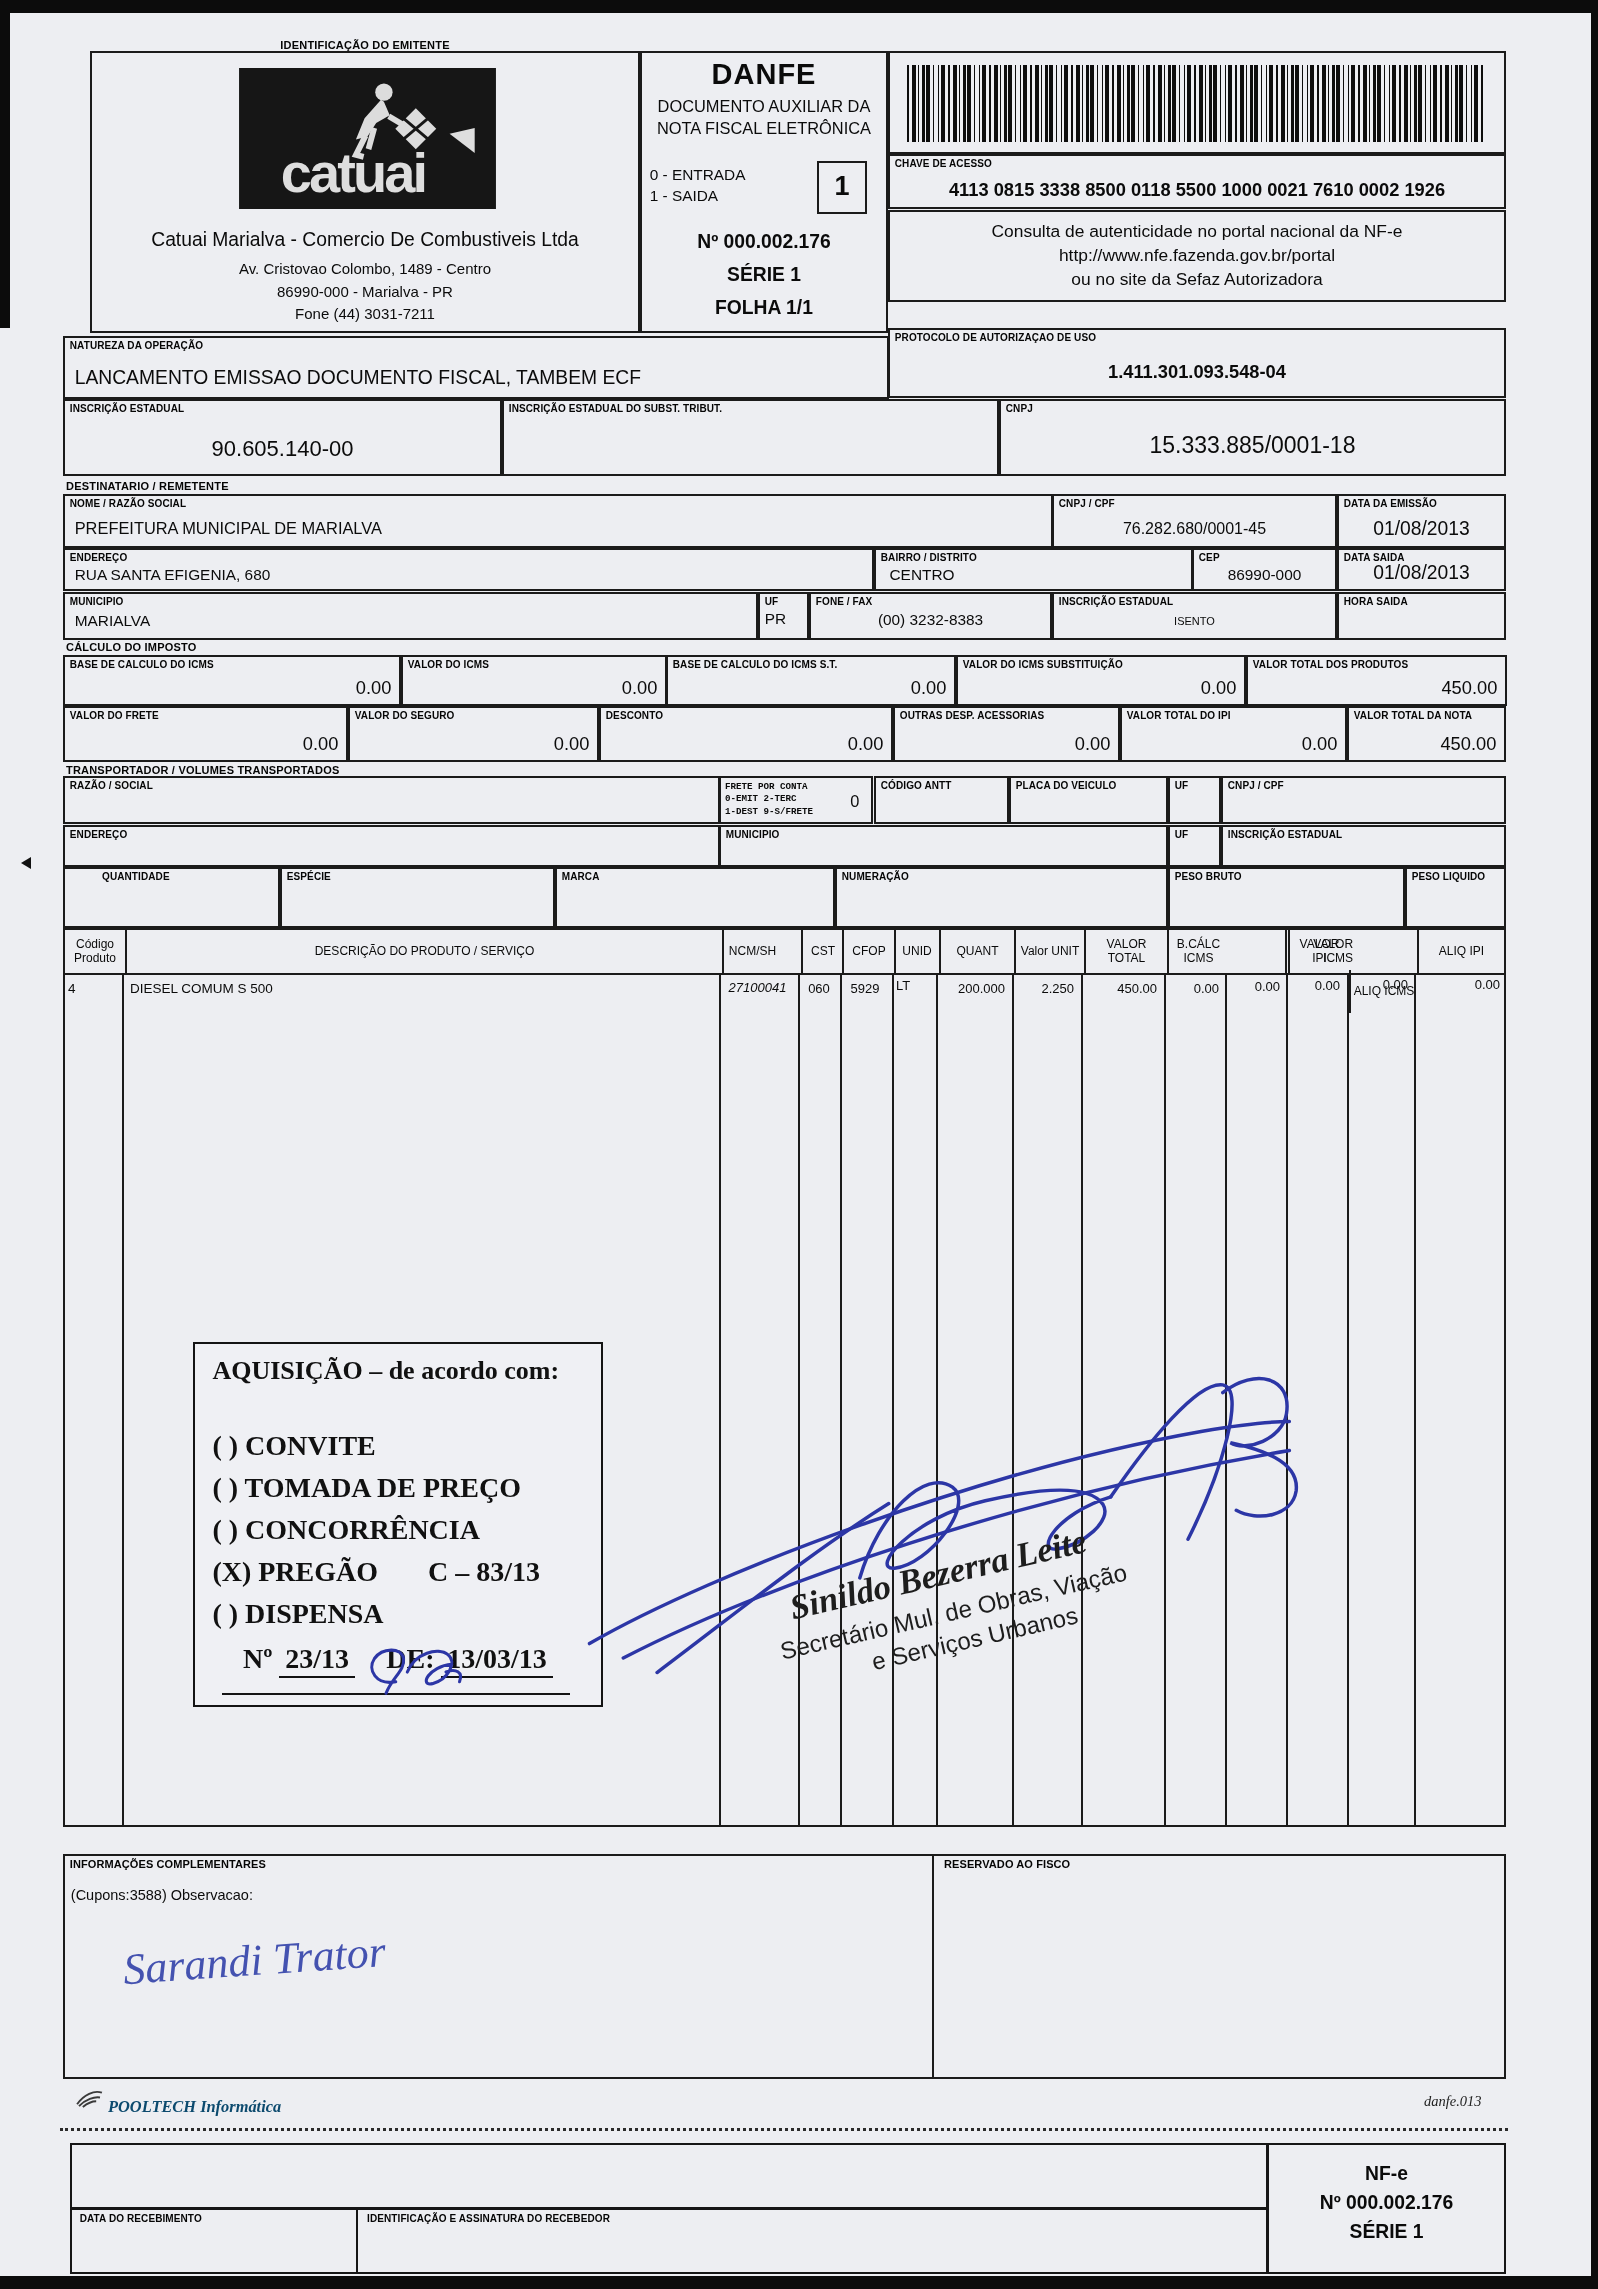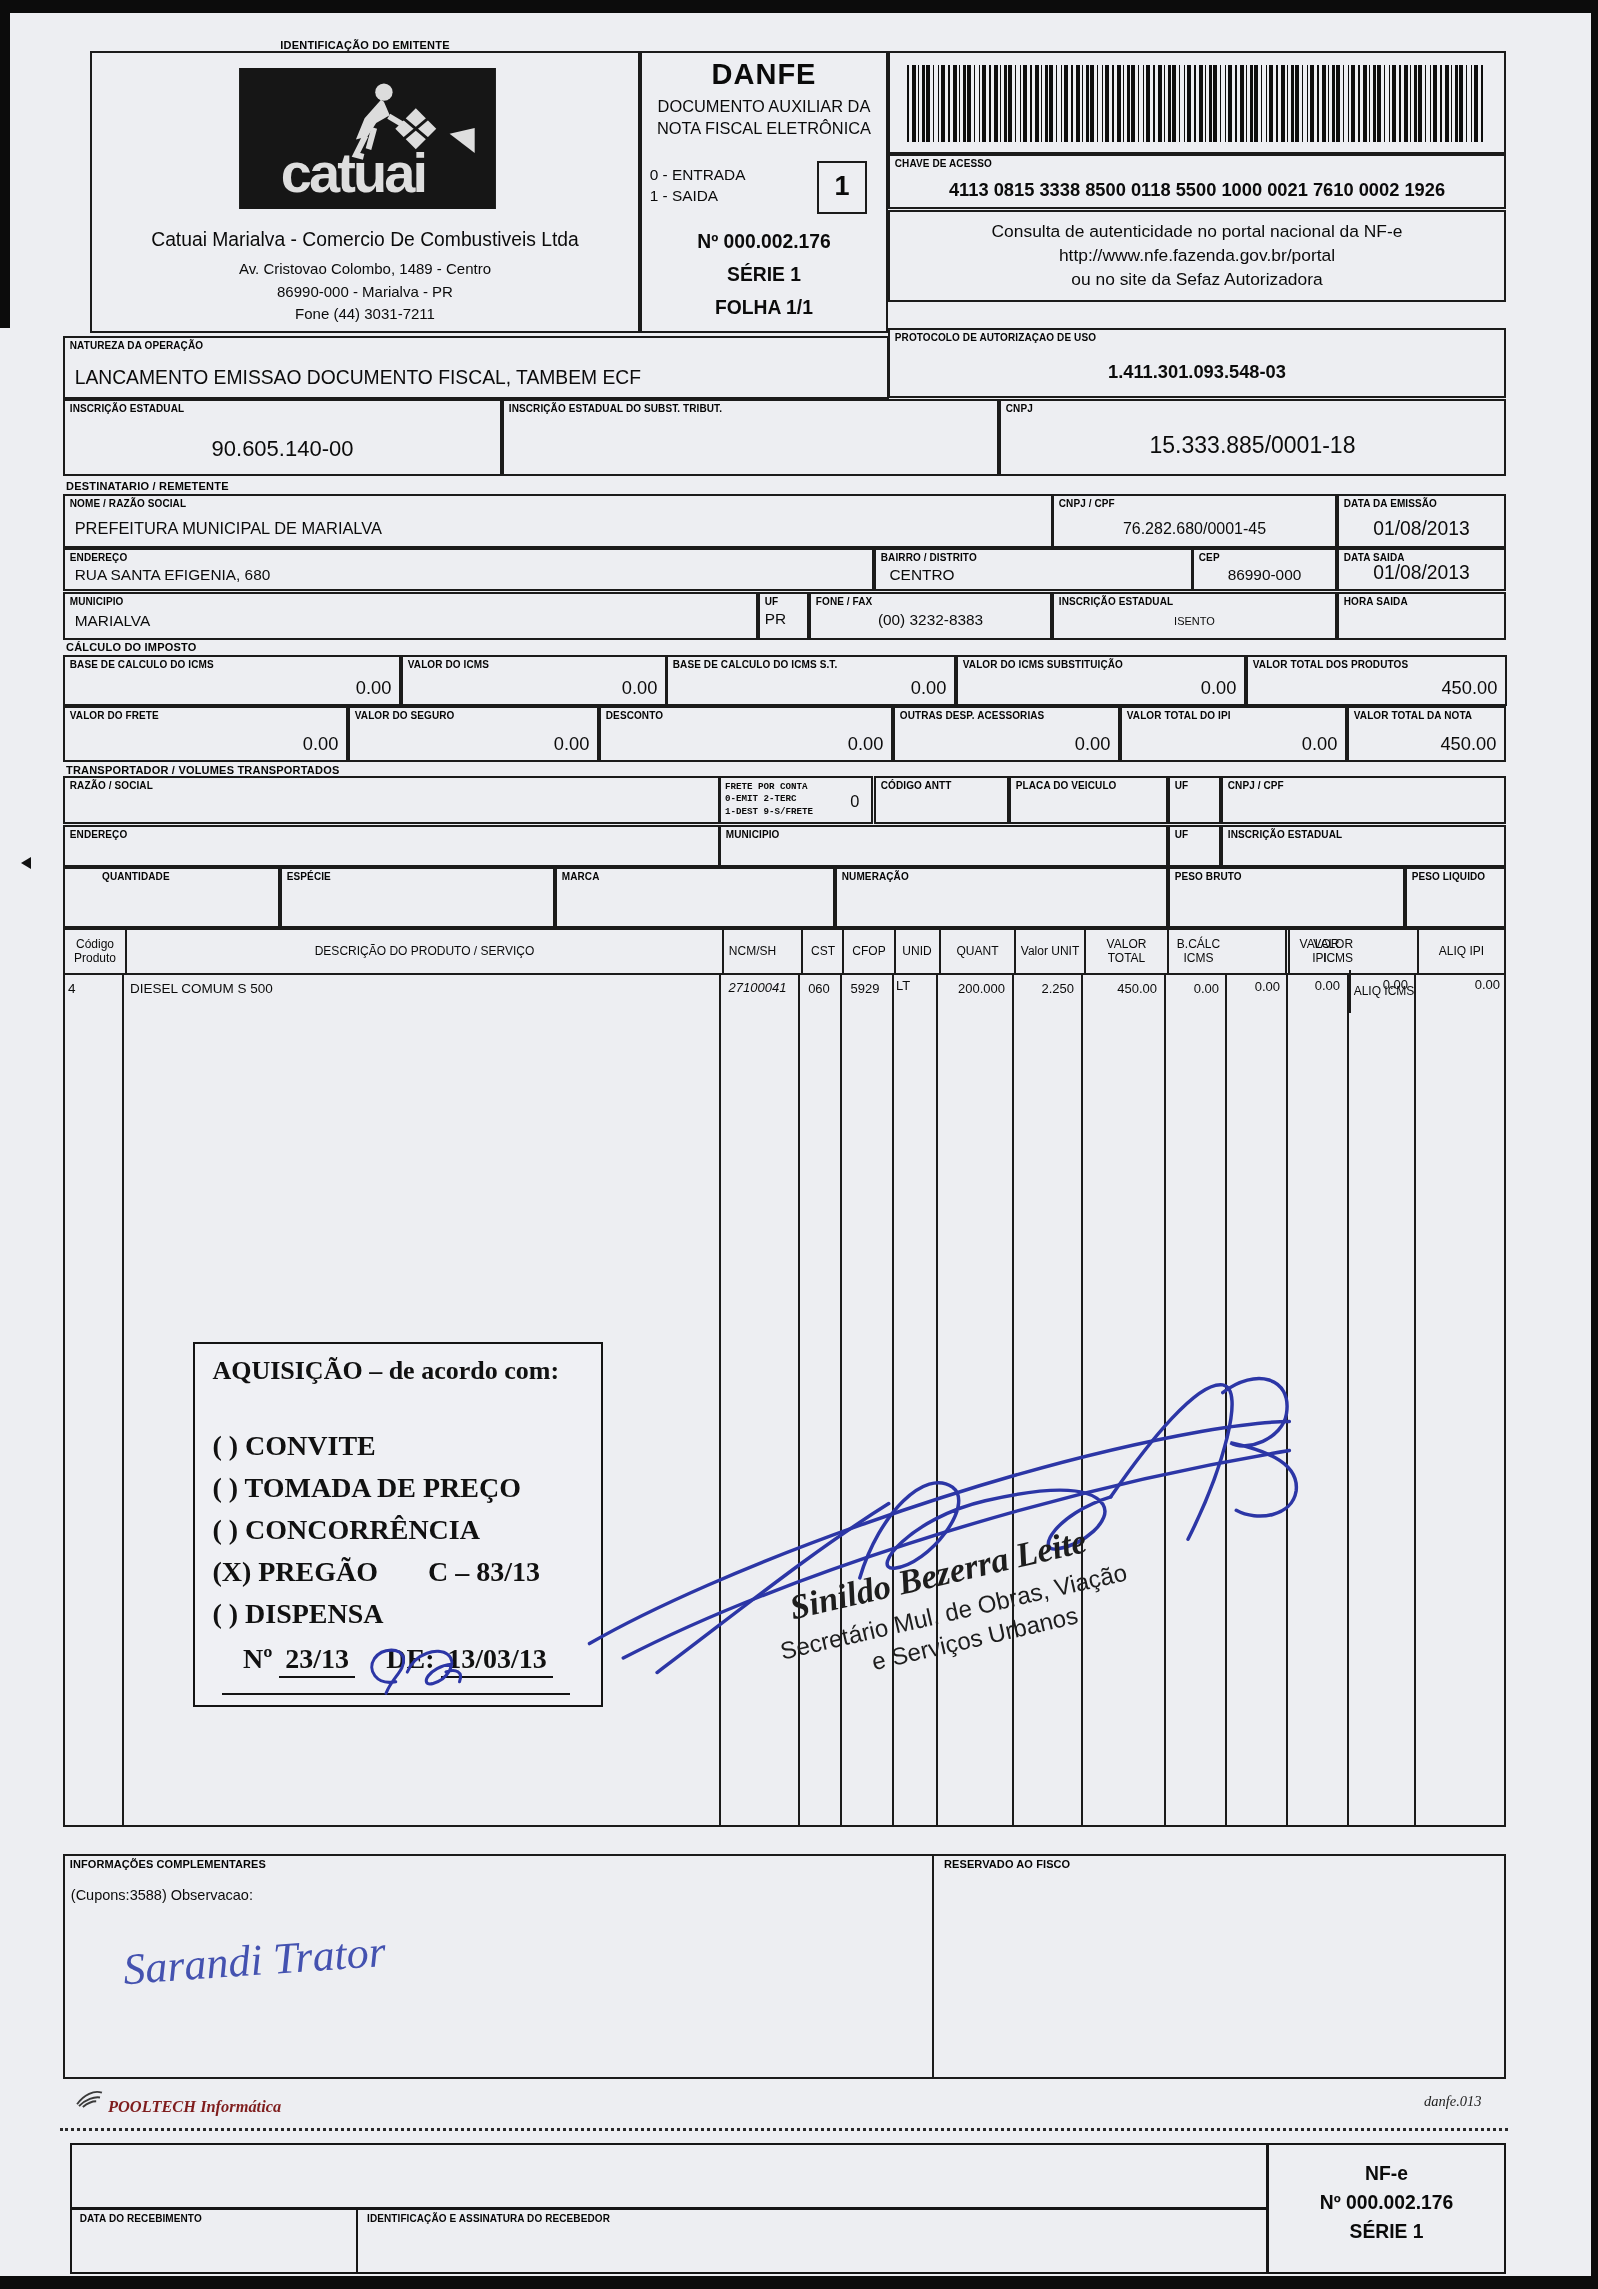--- a/index.html
+++ b/index.html
@@ -79,21 +79,21 @@
     <div class="val" style="top:33px;left:0;right:0;text-align:center;font-size:17.4px;">http://www.nfe.fazenda.gov.br/portal</div>
     <div class="val" style="top:57px;left:0;right:0;text-align:center;font-size:17.4px;">ou no site da Sefaz Autorizadora</div>
   </div>
 
   <div class="cell" style="left:63px;top:336px;width:826px;height:63px;">
     <span class="lbl">NATUREZA DA OPERAÇÃO</span>
     <div class="val" style="top:29px;left:9.7px;font-size:19.3px;">LANCAMENTO EMISSAO DOCUMENTO FISCAL, TAMBEM ECF</div>
   </div>
   <div class="cell" style="left:888px;top:328px;width:618px;height:70px;">
     <span class="lbl">PROTOCOLO DE AUTORIZAÇAO DE USO</span>
-    <div class="val" style="top:31px;left:0;right:0;text-align:center;font-size:18.3px;font-weight:bold;">1.411.301.093.548-03</div>
+    <div class="val" style="top:31px;left:0;right:0;text-align:center;font-size:18.3px;font-weight:bold;">1.411.301.093.548-04</div>
   </div>
 
   <div class="cell" style="left:63px;top:399px;width:439px;height:77px;">
     <span class="lbl">INSCRIÇÃO ESTADUAL</span>
     <div class="val" style="top:35px;left:0;right:0;text-align:center;font-size:22px;">90.605.140-00</div>
   </div>
   <div class="cell" style="left:502px;top:399px;width:497px;height:77px;">
     <span class="lbl">INSCRIÇÃO ESTADUAL DO SUBST. TRIBUT.</span>
   </div>
   <div class="cell" style="left:999px;top:399px;width:507px;height:77px;">
@@ -349,21 +349,21 @@
     <span class="lbl" style="font-size:11px;">INFORMAÇÕES COMPLEMENTARES</span>
     <div class="val" style="top:31px;left:5.8px;font-size:14.5px;">(Cupons:3588) Observacao:</div>
     <div class="hand" style="position:absolute;top:79px;left:58px;font-size:44px;color:#4452b0;transform:rotate(-4deg);">Sarandi Trator</div>
     <div style="position:absolute;top:0;bottom:0;left:867px;width:2.4px;background:#1b1b1b;"></div>
     <span class="lbl" style="left:879px;font-size:11px;">RESERVADO AO FISCO</span>
   </div>
 
   <svg style="position:absolute;left:75px;top:2087px;" width="29" height="21" viewBox="0 0 30 22">
     <path d="M2,18 C9,8 20,3 28,6 M4,20 C11,13 20,10 26,11 M8,21 C13,17 18,15 22,15" fill="none" stroke="#3a3a3a" stroke-width="2"></path>
   </svg>
-  <div style="position:absolute;left:108px;top:2097px;font-family:'Liberation Serif',serif;font-style:italic;font-weight:bold;font-size:16.4px;color:#7f1d1d;">POOLTECH Informática</div>
+  <div style="position:absolute;left:108px;top:2097px;font-family:'Liberation Serif',serif;font-style:italic;font-weight:bold;font-size:16.4px;color:#0c4a6e;">POOLTECH Informática</div>
   <div style="position:absolute;left:1424px;top:2093px;font-family:'Liberation Serif',serif;font-style:italic;font-size:14.5px;color:#222;">danfe.013</div>
   <div style="position:absolute;left:60px;top:2128px;width:1448px;border-top:3.9px dotted #2b2b2b;"></div>
 
   <div style="position:absolute;left:70px;top:2143px;width:1436px;height:131px;box-sizing:border-box;border:2.9px solid #161616;">
     <div style="position:absolute;left:0;width:1194px;top:62px;height:2.9px;background:#161616;"></div>
     <div style="position:absolute;left:1194px;top:0;bottom:0;width:2.9px;background:#161616;"></div>
     <div style="position:absolute;left:284px;top:62px;bottom:0;width:2.4px;background:#161616;"></div>
     <span class="lbl" style="top:68px;left:7.7px;">DATA DO RECEBIMENTO</span>
     <span class="lbl" style="top:68px;left:295px;">IDENTIFICAÇÃO E ASSINATURA DO RECEBEDOR</span>
     <div style="position:absolute;left:1197px;right:0;top:13.5px;text-align:center;font-size:19.3px;font-weight:bold;line-height:29px;">

